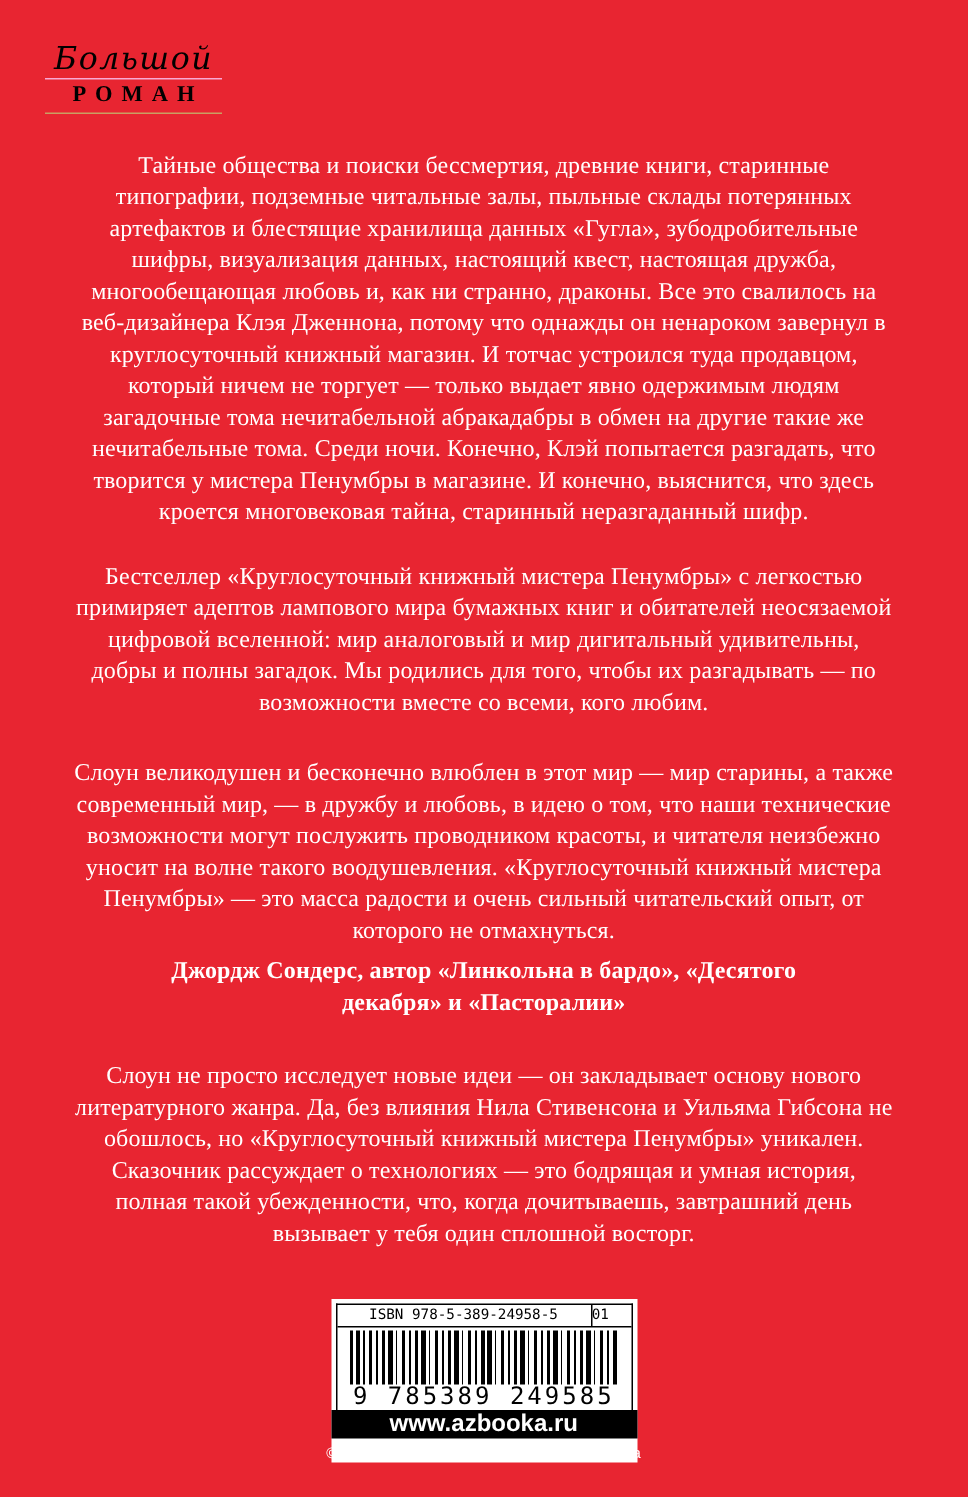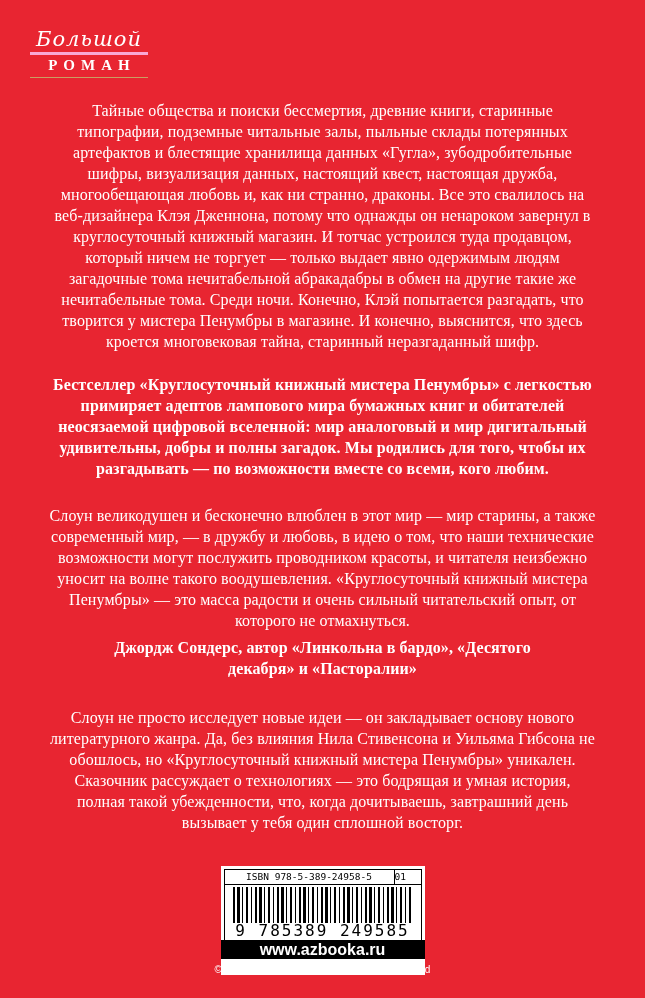--- a/index.html
+++ b/index.html
@@ -15,41 +15,41 @@
     overflow: hidden;
     position: relative;
   }
 
   
   .logo {
     position: absolute;
     top: 28px;
     left: 30px;
     width: 118px;
-    color: #ffffff;
+    color: #000000;
     text-align: center;
     user-select: none;
   }
   .logo-line1 {
     display: block;
     font-size: 21px;
     font-style: italic;
     letter-spacing: 1px;
     line-height: 1.05;
     font-family: "DejaVu Serif", serif;
   }
   .logo-line2 {
     display: block;
     margin-top: 2px;
     padding: 2px 0 3px 0;
     font-size: 15px;
     font-weight: bold;
     letter-spacing: 6px;
     text-indent: 6px;
-    border-top: 3px solid #f9a8d4;
+    border-top: 1px solid #f9a8d4;
     border-bottom: 1px solid #c99f62;
     font-family: "Liberation Serif", serif;
   }
 
   
   .content {
     position: absolute;
     top: 100px;
     left: 0;
     width: 645px;
@@ -57,21 +57,21 @@
   }
   .content p {
     margin: 0 auto;
     max-width: 548px;
     font-size: 16px;
     line-height: 21px;
     letter-spacing: 0.1px;
     text-align: center;
   }
   .annotation      { margin-bottom: 22px !important; }
-  .publisher-note  { font-weight: bold; margin-bottom: 26px !important; }
+  .publisher-note  { font-weight: normal; margin-bottom: 26px !important; }
   .saunders-quote  { margin-bottom: 6px !important; }
   .saunders-attr   { font-weight: bold; margin-bottom: 28px !important; max-width: 430px !important; }
   .grantland-quote { font-weight: normal; margin-bottom: 4px !important; }
   .grantland-attr  { font-weight: bold; }
 
   
   .barcode-box {
     position: absolute;
     left: 50%;
     transform: translateX(-50%);
@@ -168,13 +168,13 @@
     <div class="isbn-row">
       <span class="isbn-text">ISBN 978-5-389-24958-5</span>
       <span class="isbn-extra">01</span>
     </div>
     <div class="bars"></div>
     <div class="ean">9 785389 249585</div>
   </div>
   <div class="site-strip">www.azbooka.ru</div>
 </div>
 
-<div class="credit">© Shutterstock/FOTODOM/ Amanita Grantland</div>
+<div class="credit">© Shutterstock/FOTODOM/ Amanita Silvicora</div>
 
 </body></html>

